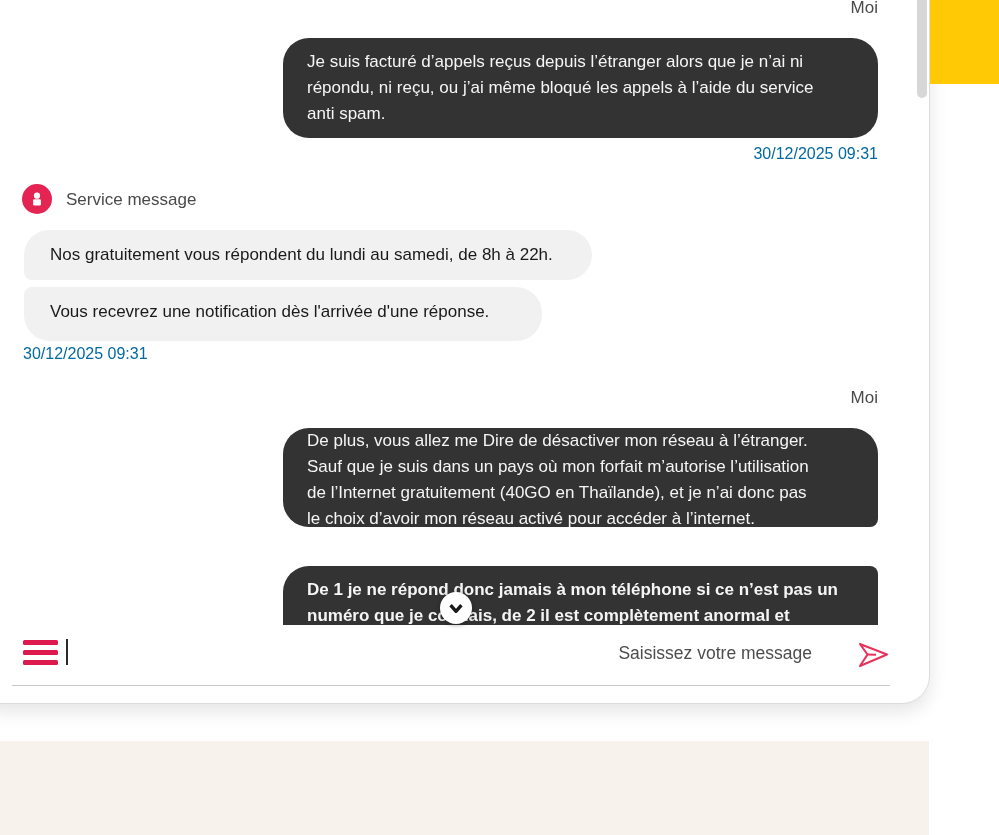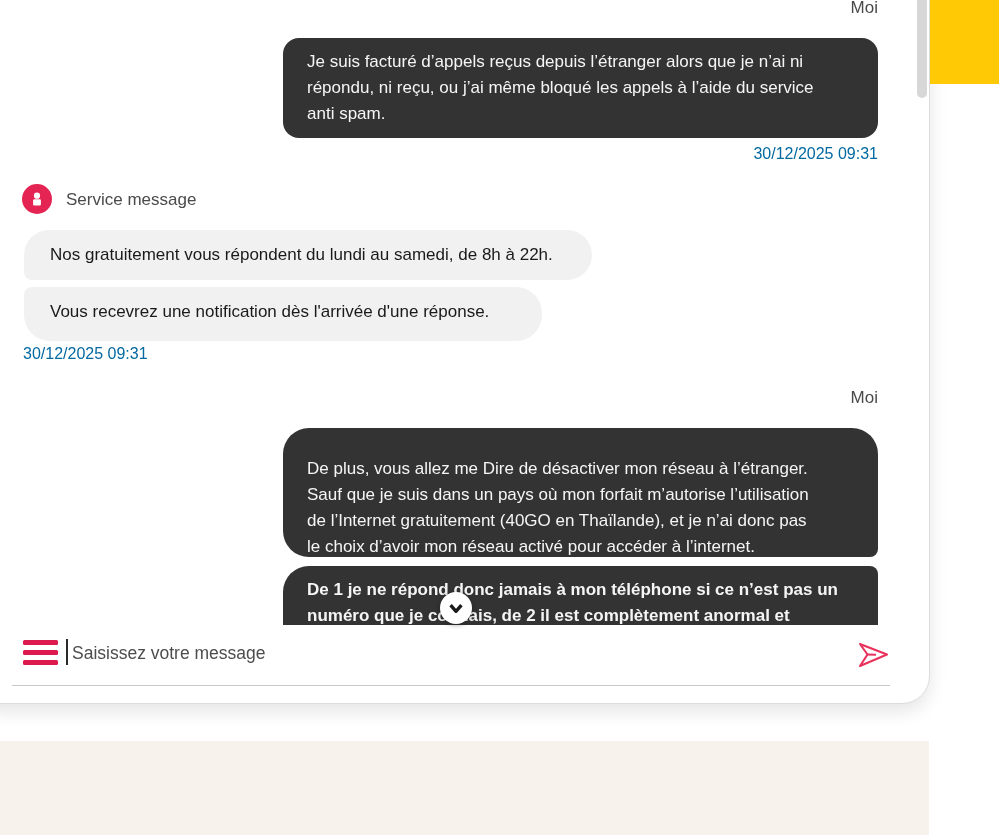--- a/index.html
+++ b/index.html
@@ -55,42 +55,42 @@
     background:#d7d7d7;z-index:4;
   }
 
   
   .hamburger{left:23px;top:640px;width:35px;height:25px;background:none;border:none;padding:0;cursor:pointer;}
   .hamburger .bar{width:35px;height:5px;border-radius:1.5px;background:#dd1a4e;margin-bottom:5px;}
   .hamburger .bar:last-child{margin-bottom:0;}
   .caret{left:66px;top:639px;width:2px;height:26px;background:#2a2a2a;}
   .msg-input{
     left:70px;top:636px;width:740px;height:32px;border:none;outline:none;
-    font-family:"Liberation Sans", sans-serif;font-size:17.5px;color:#222;background:transparent;
+    font-family:"Liberation Sans", sans-serif;font-size:17.5px;color:#222;background:transparent;text-align:right;
   }
   .msg-input::placeholder{color:#4d4d4d;opacity:1;}
   .send-btn{left:854px;top:638px;width:38px;height:34px;background:none;border:none;padding:0;cursor:pointer;}
   .input-underline{left:12px;top:685px;width:878px;height:1px;background:#c9c9c9;}
 
   
   .yellow-block{left:930px;top:0;width:69px;height:84px;background:#ffc905;}
 
   
   .promo{left:0;top:741px;width:929px;height:94px;background:#f7f3ec;}
 </style>
 </head>
 <body>
 
 <div class="abs chat-panel"></div>
 
 <div class="abs chat-clip">
 
   <div class="abs sender-label" style="top:-2px;left:0;width:878px;text-align:right;">Moi</div>
 
-  <div class="abs bubble me" style="left:283px;top:38px;height:100px;border-radius:16px;">Je suis facturé d’appels reçus depuis l’étranger alors que je n’ai ni
+  <div class="abs bubble me" style="left:283px;top:38px;height:100px;border-radius:26px;">Je suis facturé d’appels reçus depuis l’étranger alors que je n’ai ni
 répondu, ni reçu, ou j’ai même bloqué les appels à l’aide du service
 anti spam.</div>
 
   <div class="abs timestamp" style="top:144px;left:0;width:878px;text-align:right;">30/12/2025 09:31</div>
 
   <div class="abs avatar" style="left:22px;top:184px;">
     <span style="display:flex;">
       <svg width="18" height="18" viewBox="0 0 30 30">
         <circle cx="15" cy="9.5" r="5.2" fill="#ffffff"></circle>
         <rect x="8.5" y="15.5" width="13" height="10.5" rx="2.2" fill="#ffffff"></rect>
@@ -100,21 +100,21 @@
   <div class="abs sender-label" style="left:66px;top:190px;">Service message</div>
 
   <div class="abs bubble agent" style="left:24px;top:230px;width:568px;height:50px;border-radius:26px 26px 26px 8px;">Nos gratuitement vous répondent du lundi au samedi, de 8h à 22h.</div>
 
   <div class="abs bubble agent" style="left:24px;top:287px;width:518px;height:54px;border-radius:8px 26px 26px 26px;">Vous recevrez une notification dès l'arrivée d'une réponse.</div>
 
   <div class="abs timestamp" style="left:23px;top:344px;">30/12/2025 09:31</div>
 
   <div class="abs sender-label" style="top:388px;left:0;width:878px;text-align:right;">Moi</div>
 
-  <div class="abs bubble me" style="left:283px;top:428px;height:129px;padding:28px 24px;border-radius:26px 26px 8px 26px;">De plus, vous allez me Dire de désactiver mon réseau à l’étranger.
+  <div class="abs bubble me" style="left:283px;top:428px;height:99px;padding:0 24px;border-radius:26px 26px 8px 26px;">De plus, vous allez me Dire de désactiver mon réseau à l’étranger.
 Sauf que je suis dans un pays où mon forfait m’autorise l’utilisation
 de l’Internet gratuitement (40GO en Thaïlande), et je n’ai donc pas
 le choix d’avoir mon réseau activé pour accéder à l’internet.</div>
 
   <div class="abs bubble me" style="left:283px;top:566px;height:92px;border-radius:26px 8px 0 0;font-weight:bold;">De 1 je ne répond donc jamais à mon téléphone si ce n’est pas un
 numéro que je connais, de 2 il est complètement anormal et</div>
 </div>
 
 <button class="abs scroll-down-btn">
   <span style="display:flex;">

